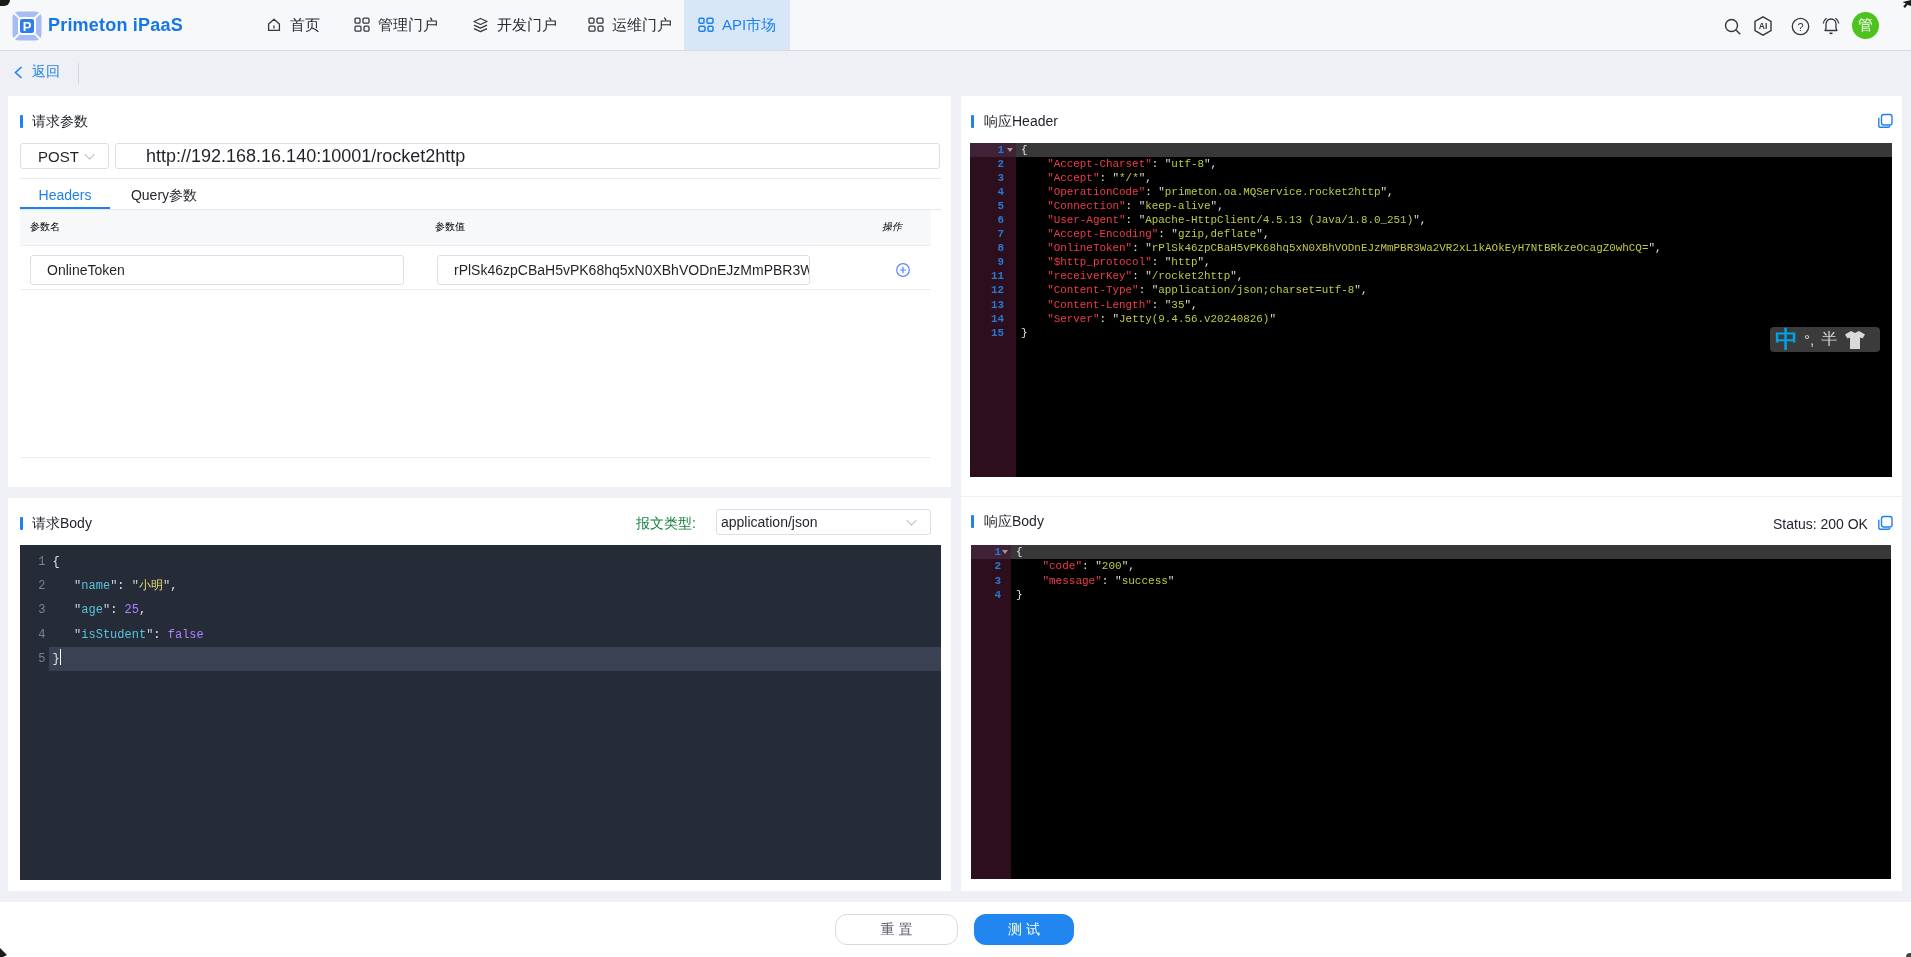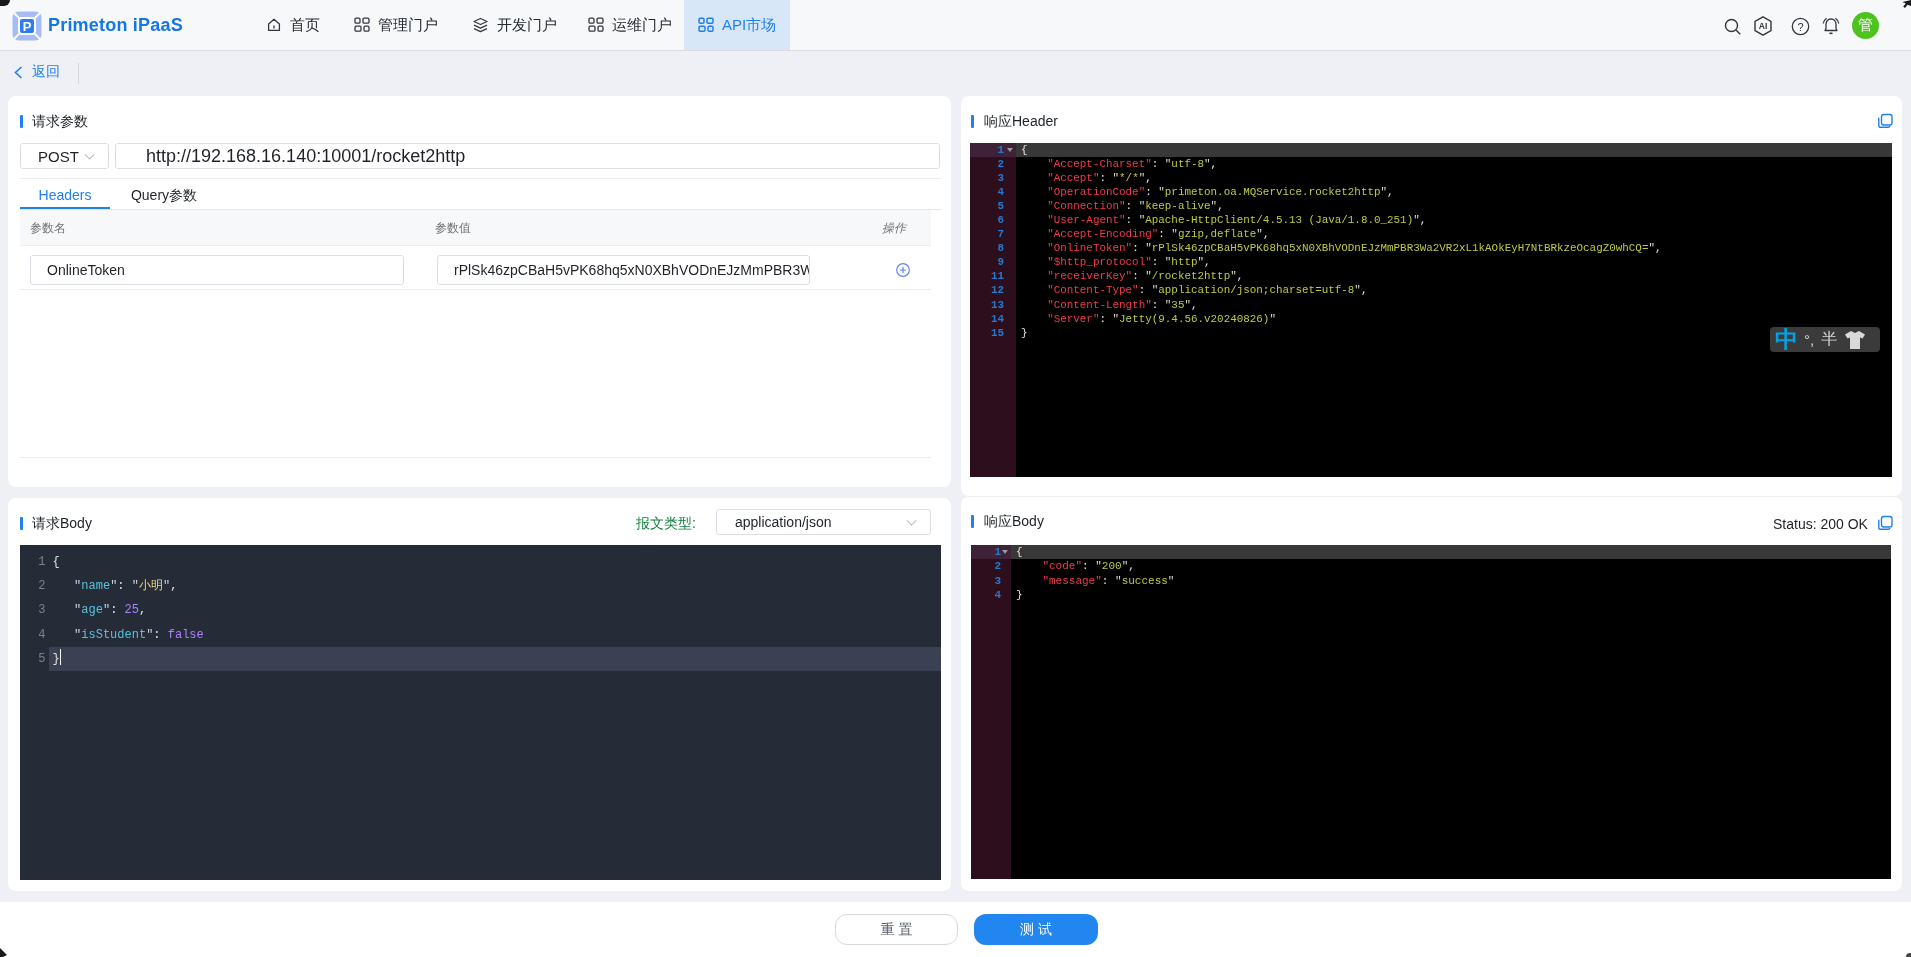--- a/index.html
+++ b/index.html
@@ -8,32 +8,32 @@
 
 #nav { position:absolute; left:0; top:0; width:1911px; height:51px; background:#f7f8fa; border-bottom:1px solid #d8dadd; }
 .navitem { position:absolute; top:0; height:50px; display:flex; align-items:center; gap:8px; font-size:15px; color:#262a33; }
 .navitem.active { background:#d7e7f8; color:#2080ef; justify-content:center; }
 #logo-text { position:absolute; left:48px; top:15px; font-size:18px; font-weight:bold; color:#1576e8; letter-spacing:0.2px; }
 
 #crumb { position:absolute; left:0; top:51px; width:1911px; height:45px; background:#eef0f5; }
 #crumb .back { position:absolute; left:14px; top:12px; color:#2080f0; font-size:14px; display:flex; align-items:center; gap:9px; }
 #crumb .divider { position:absolute; left:78px; top:12px; width:1px; height:21px; background:#d4d8e0; }
 
-.panel { position:absolute; background:#fff; border-radius:8px; }
+.panel { position:absolute; background:#fff; border-radius:0; }
 .ptitle { position:absolute; font-size:14px; font-weight:500; color:#1d2129; }
 .pbar { position:absolute; width:3px; height:13px; background:#2080f0; border-radius:1px; }
 
 .inp { position:absolute; background:#fff; border:1px solid #dcdfe6; border-radius:3px; font-size:15px; color:#1f2329; display:flex; align-items:center; overflow:hidden; white-space:nowrap; }
 .chev { display:inline-block; width:9px; height:9px; border-right:1.5px solid #a2a7b0; border-bottom:1.5px solid #a2a7b0; transform:rotate(45deg) scale(0.8); }
 
 .tabA { position:absolute; font-size:14px; color:#2080f0; }
 .tabB { position:absolute; font-size:14px; color:#1f2329; }
 .hline { position:absolute; height:1px; background:#e8ebf0; }
 .thead { position:absolute; background:#f7f8fa; border-bottom:1px solid #e9edf2; }
-.th { position:absolute; font-size:12px; color:#737373;text-align:center; }
+.th { position:absolute; font-size:10px; color:#000000;text-align:center; }
 
 .ed { position:absolute; background:#000; font-family:"Liberation Mono",monospace; font-size:10.9px; line-height:14.05px; overflow:hidden; }
 .ed .r { display:flex; }
 .ed .g { width:46px; flex:none; color:#2779d0; font-weight:bold; text-align:right; padding-right:12px; position:relative; z-index:1; }
 .ed::before { content:""; position:absolute; left:0; top:0; bottom:0; width:46px; background:#2d0e1c; }
 .ed4::before { width:40px; }
 .ed .c { flex:1; color:#e6e6e6; padding-left:5px; white-space:pre; }
 .ed .r1 .g { background:#3f2138; }
 .ed .r { position:relative; }
 .ed .r1 .c { background:#383838; }
@@ -48,21 +48,21 @@
 .ed3 .c { flex:1; color:#dfe3ec; padding-left:3.5px; white-space:pre; }
 .ed3 .r5 .c { background:#3a4152; }
 .k3 { color:#56c3dc; }
 .s3 { color:#e6db74; }
 .l3 { color:#ae81ff; }
 .q3 { color:#ccd2da; }
 
 #footer { position:absolute; left:0; top:902px; width:1911px; height:55px; background:#fff; }
 .btn { position:absolute; top:12px; height:31px; border-radius:12px; font-size:14px; display:flex; align-items:center; justify-content:center; }
 #btn-reset { left:835px; width:123px; background:#fff; border:1px solid #d9d9d9; color:#595f6a; }
-#btn-test { left:974px; width:124px; background:#2186f0; color:#fff; }
+#btn-test { left:974px; width:100px; background:#2186f0; color:#fff; }
 </style>
 </head>
 <body>
 <div id="nav">
   <svg class="abs" style="left:12px;top:11px" width="30" height="30" viewBox="0 0 30 30">
     <rect x="0.5" y="0.5" width="29" height="29" rx="6" fill="#a7bbf4"></rect>
     <path d="M2 2 L9 9 M28 2 L21 9 M2 28 L9 21 M28 28 L21 21" stroke="#f7f8fa" stroke-width="2"></path>
     <rect x="7" y="7" width="16" height="16" rx="3" fill="#2f7cf0" stroke="#ffffff" stroke-width="2"></rect>
     <text x="15" y="19.5" font-size="13" font-weight="bold" fill="#fff" text-anchor="middle" font-family="Liberation Sans">P</text>
   </svg>
@@ -231,21 +231,21 @@
     <span style="color:#d9d9d9;font-size:16px;margin-left:7px;">半</span>
     <svg style="margin-left:7px;" width="22" height="20" viewBox="0 0 22 20">
         <path d="M7 1 L11 3 L15 1 L21 4.5 L18.5 8.5 L16 7.5 V19 H6 V7.5 L3.5 8.5 L1 4.5 Z" fill="#d9d9d9"></path>
       </svg>
   </div>
 </div>
 <div class="panel" style="left:8px;top:498px;width:943px;height:393px;">
   <div class="pbar" style="left:12px;top:19px;"></div>
   <div class="ptitle" style="left:24px;top:17px;">请求Body</div>
   <div class="abs" style="left:628px;top:17px;font-size:14px;color:#15803d;">报文类型:</div>
-  <div class="inp" style="left:708px;top:11px;width:215px;height:26px;padding-left:18px;font-size:14px;justify-content:space-between;">application/json<span class="chev" style="margin-right:14px;margin-top:-3px;"></span></div>
+  <div class="inp" style="left:708px;top:11px;width:215px;height:26px;padding-left:4px;font-size:14px;justify-content:space-between;">application/json<span class="chev" style="margin-right:14px;margin-top:-3px;"></span></div>
   <div class="ed3" style="left:12px;top:47px;width:921px;height:335px;">
     <div class="r">
         <div class="g">1</div>
         <div class="c">{</div>
       </div>
     <div class="r">
         <div class="g">2</div>
         <div class="c">   <span class="q3">"</span><span class="k3">name</span><span class="q3">"</span>: <span class="q3">"</span><span class="s3">小明</span><span class="q3">"</span>,</div>
       </div>
     <div class="r">

